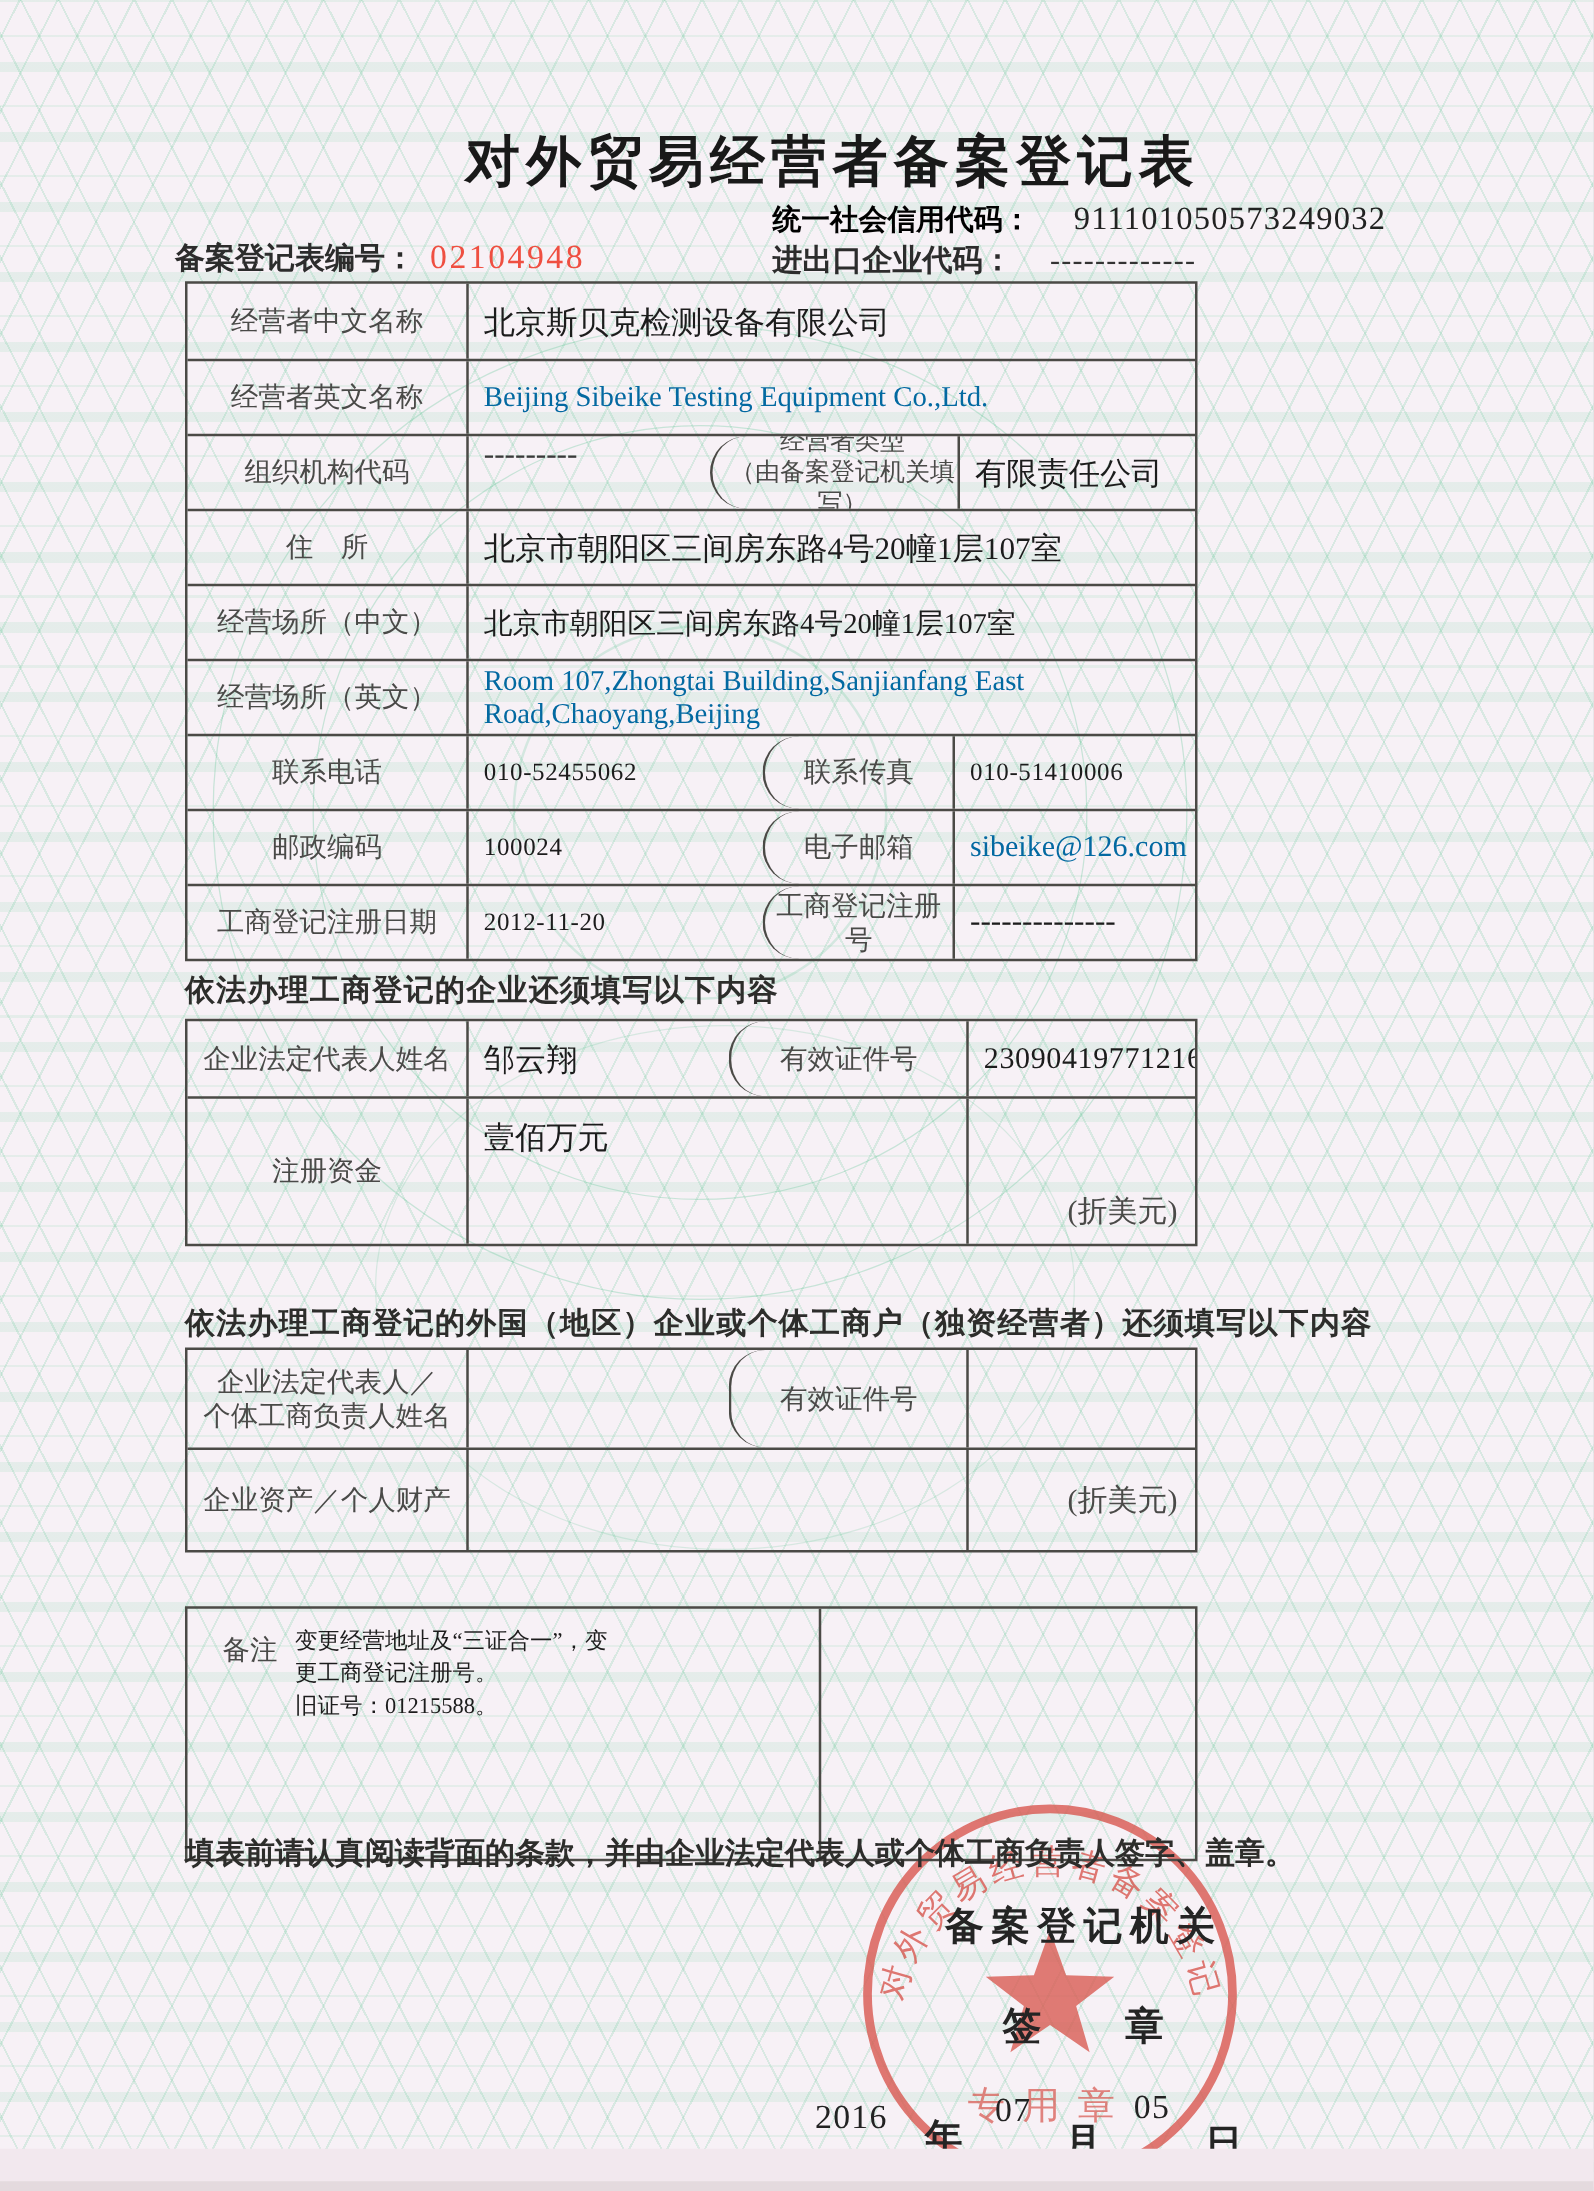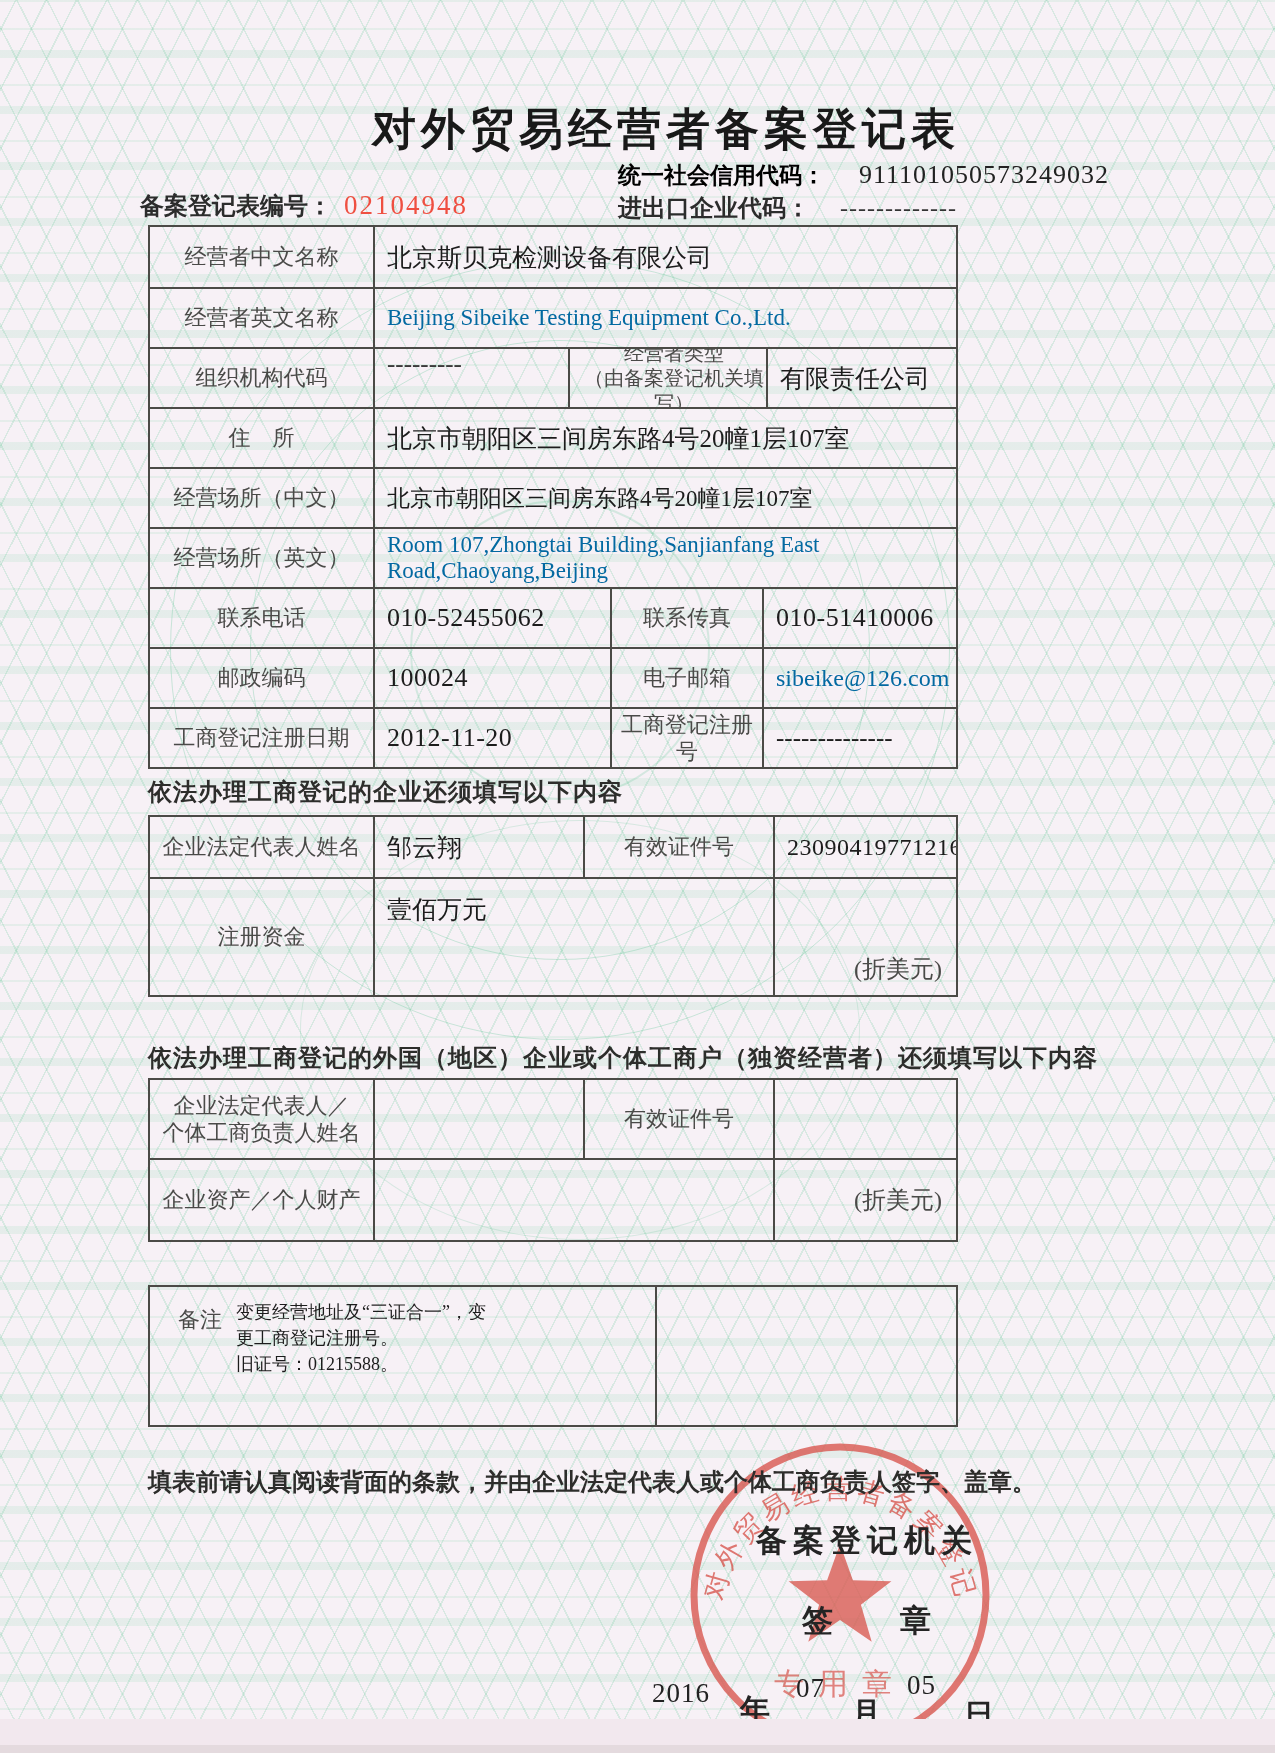--- a/index.html
+++ b/index.html
@@ -44,28 +44,28 @@
   .iecode-line { position:absolute; top:192px; left:618px; z-index:2; white-space:nowrap; }
   .iecode-line .lbl { font-size:24px; font-weight:700; color:#2c2c2c; }
   .iecode-line .val { font-size:24px; letter-spacing:1px; margin-left:18px; color:#333; }
 
   
   .t { position:absolute; left:148px; width:810px; border:2.5px solid #4b4a46; z-index:2; background:rgba(255,255,255,0.0); }
   .tr { display:flex; border-top:2px solid #4b4a46; }
   .tr:first-child { border-top:none; }
   .c { border-left:2px solid #4b4a46; display:flex; align-items:center; overflow:hidden; }
   .c:first-child { border-left:none; }
-  .h60{height:60px} .h118{height:118px} .h78{height:78px} .h82{height:82px} .h167{height:138px}
+  .h60{height:60px} .h118{height:118px} .h78{height:78px} .h82{height:82px} .h167{height:200px}
   .wa{width:223px} .wb{width:237px} .wc{width:152px} .wd{flex:1}
   .wb3{width:195px} .wc3{width:198px}
   .wb2{width:210px} .wc2{width:190px} .wbc2{width:400px}
-  .lab { justify-content:center; text-align:center; color:#4a4a48; font-size:22px; line-height:1.25; }
+  .lab { justify-content:center; text-align:center; color:#4a4a48; font-size:22px; line-height:1.25;border-radius:29px; }
   .val { padding-left:12px; font-size:25px; color:#1c1c1c; }
   .val-en { font-family:Liberation Serif, serif; font-size:23px; color:#0369a1; }
-  .val-num { font-size:26px; letter-spacing:0.5px; }
+  .val-num { font-size:20px; letter-spacing:0.5px; }
   .dash-top { align-items:flex-start; padding-top:1px; color:#3a3a3a; }
   .usd { justify-content:flex-end; align-items:flex-end; padding:0 14px 10px 0; color:#4a4a48; font-size:24px; }
   .usd-mid { justify-content:flex-end; align-items:center; padding-right:14px; color:#4a4a48; font-size:24px; }
 
   .sec-head { position:absolute; left:148px; z-index:2; font-size:24px; font-weight:700; color:#2d2d2b;
               font-family:"Liberation Sans","DejaVu Sans",sans-serif; letter-spacing:1px; white-space:nowrap; }
 
   
   .remark-inner { display:flex; align-items:flex-start; padding:12px 8px 0 28px; gap:14px; }
   .remark-label { font-size:22px; color:#4a4a48; padding-top:6px; white-space:nowrap; }

